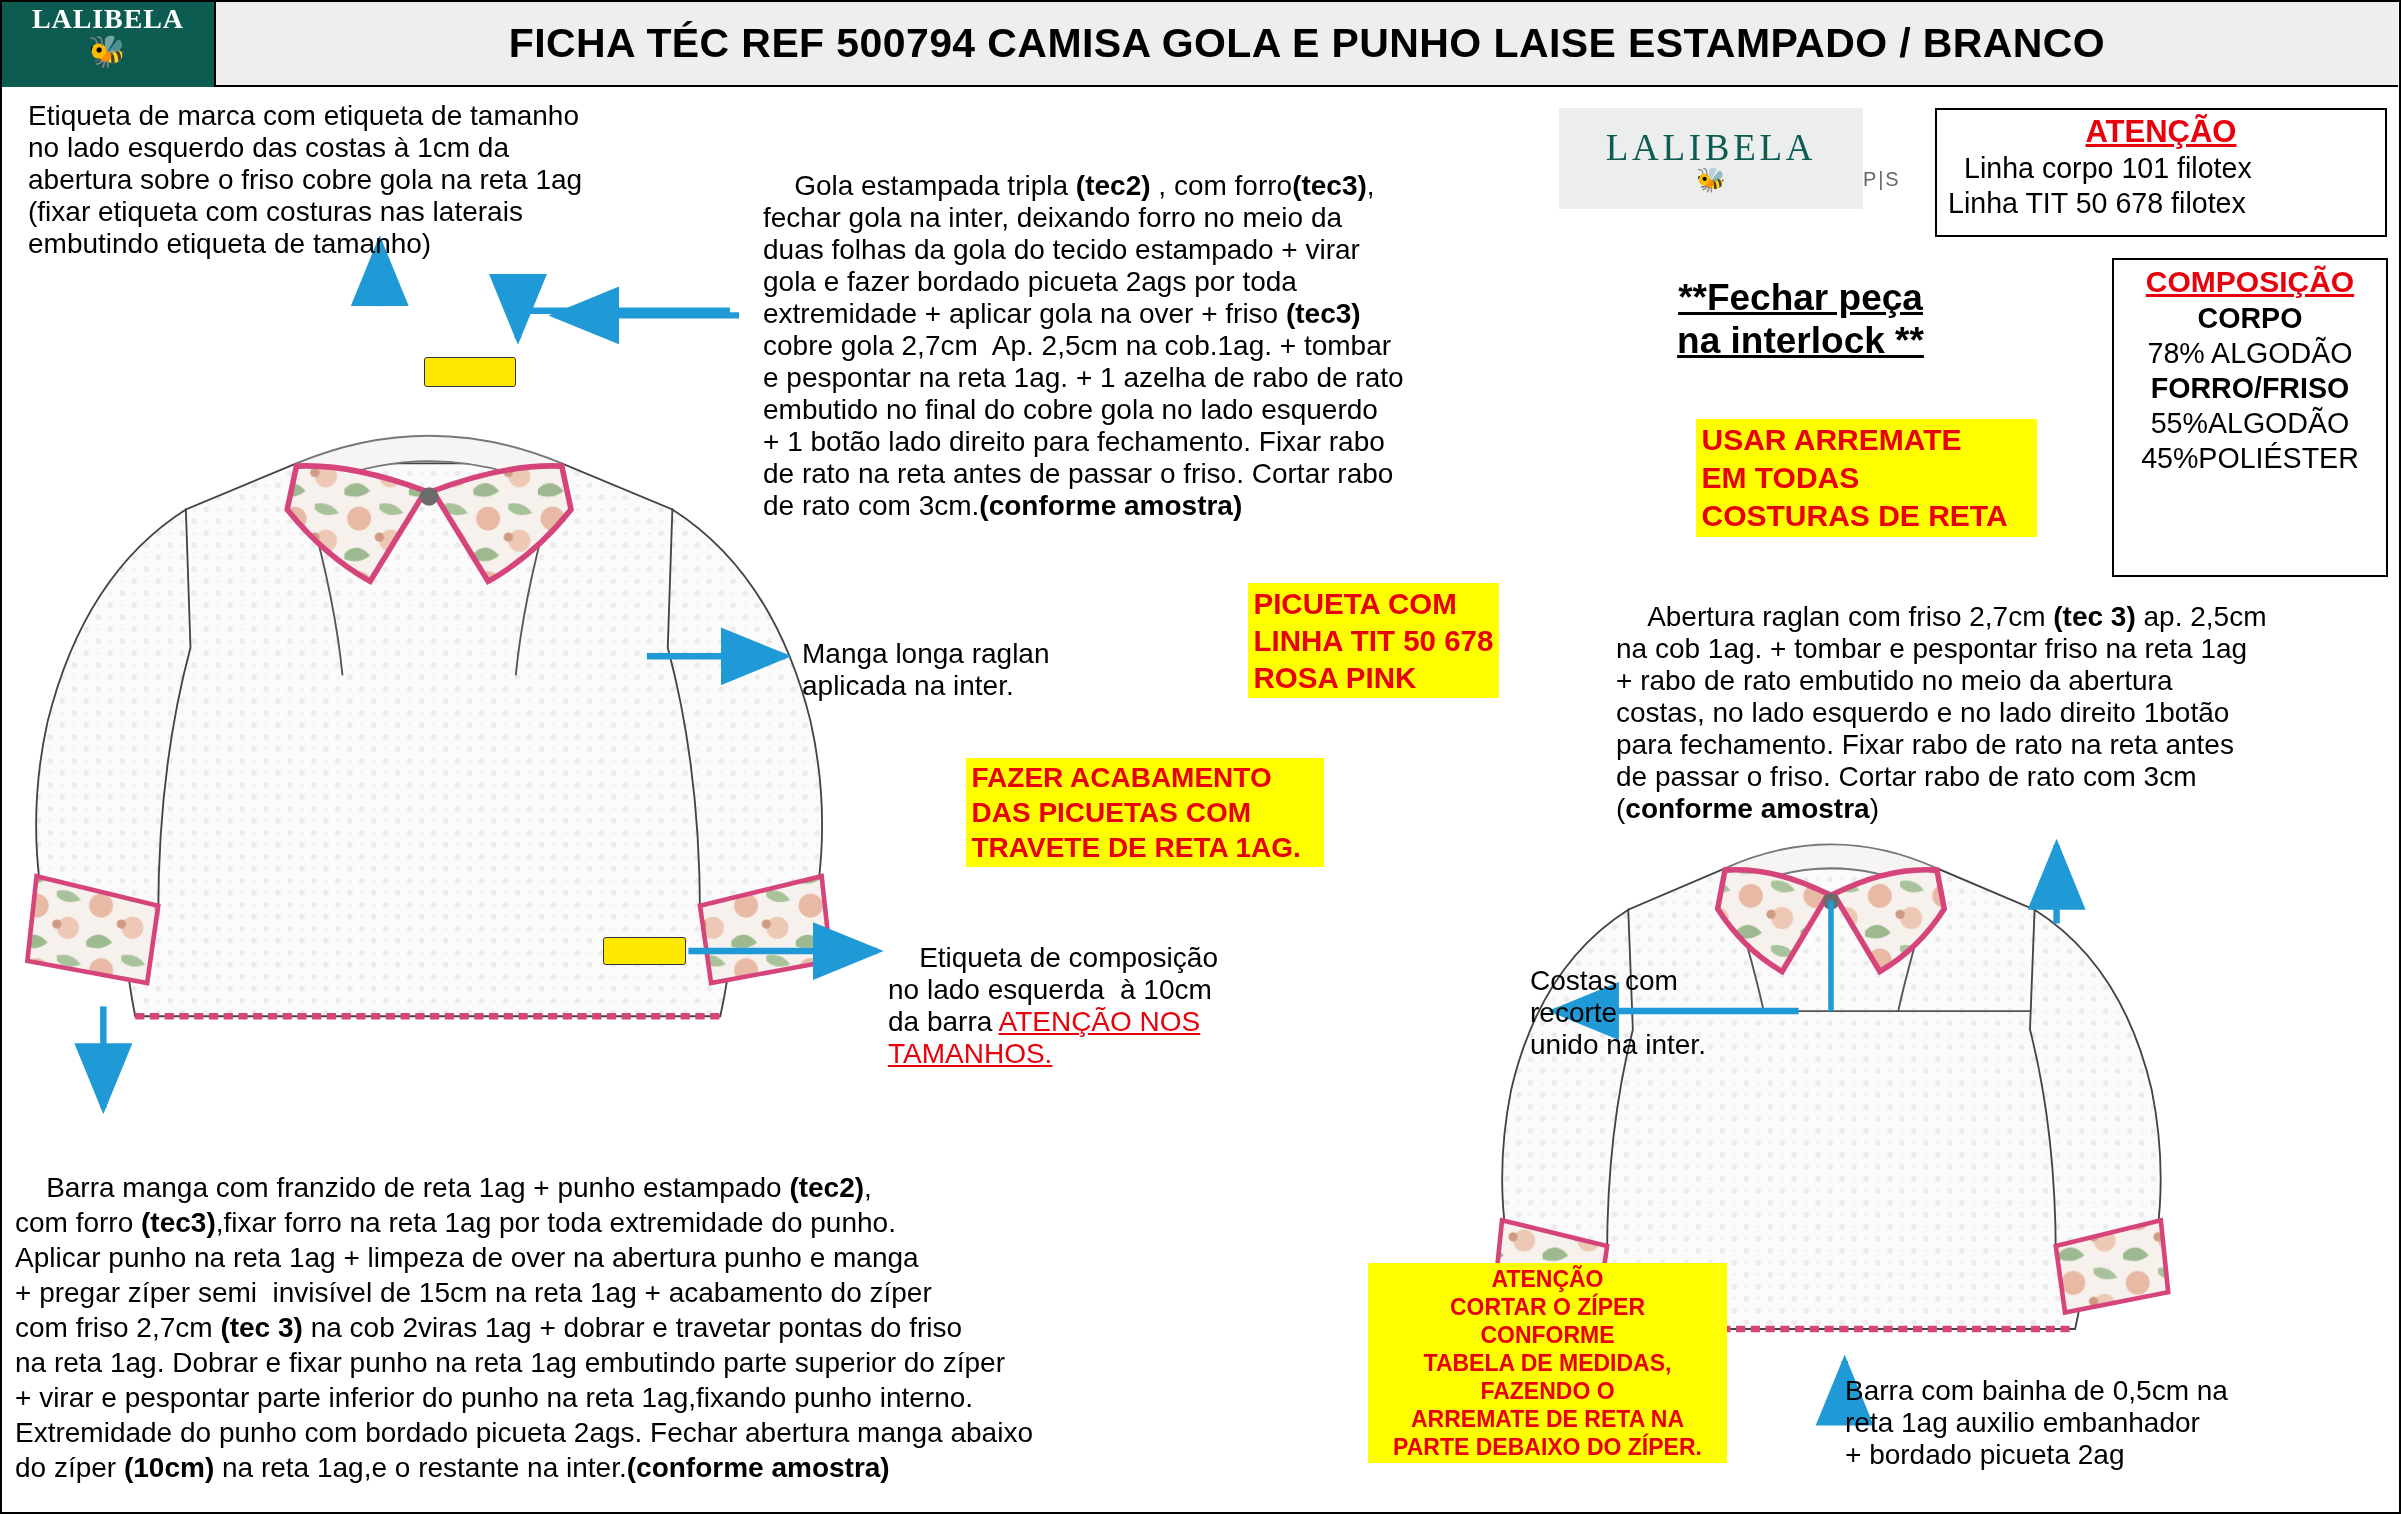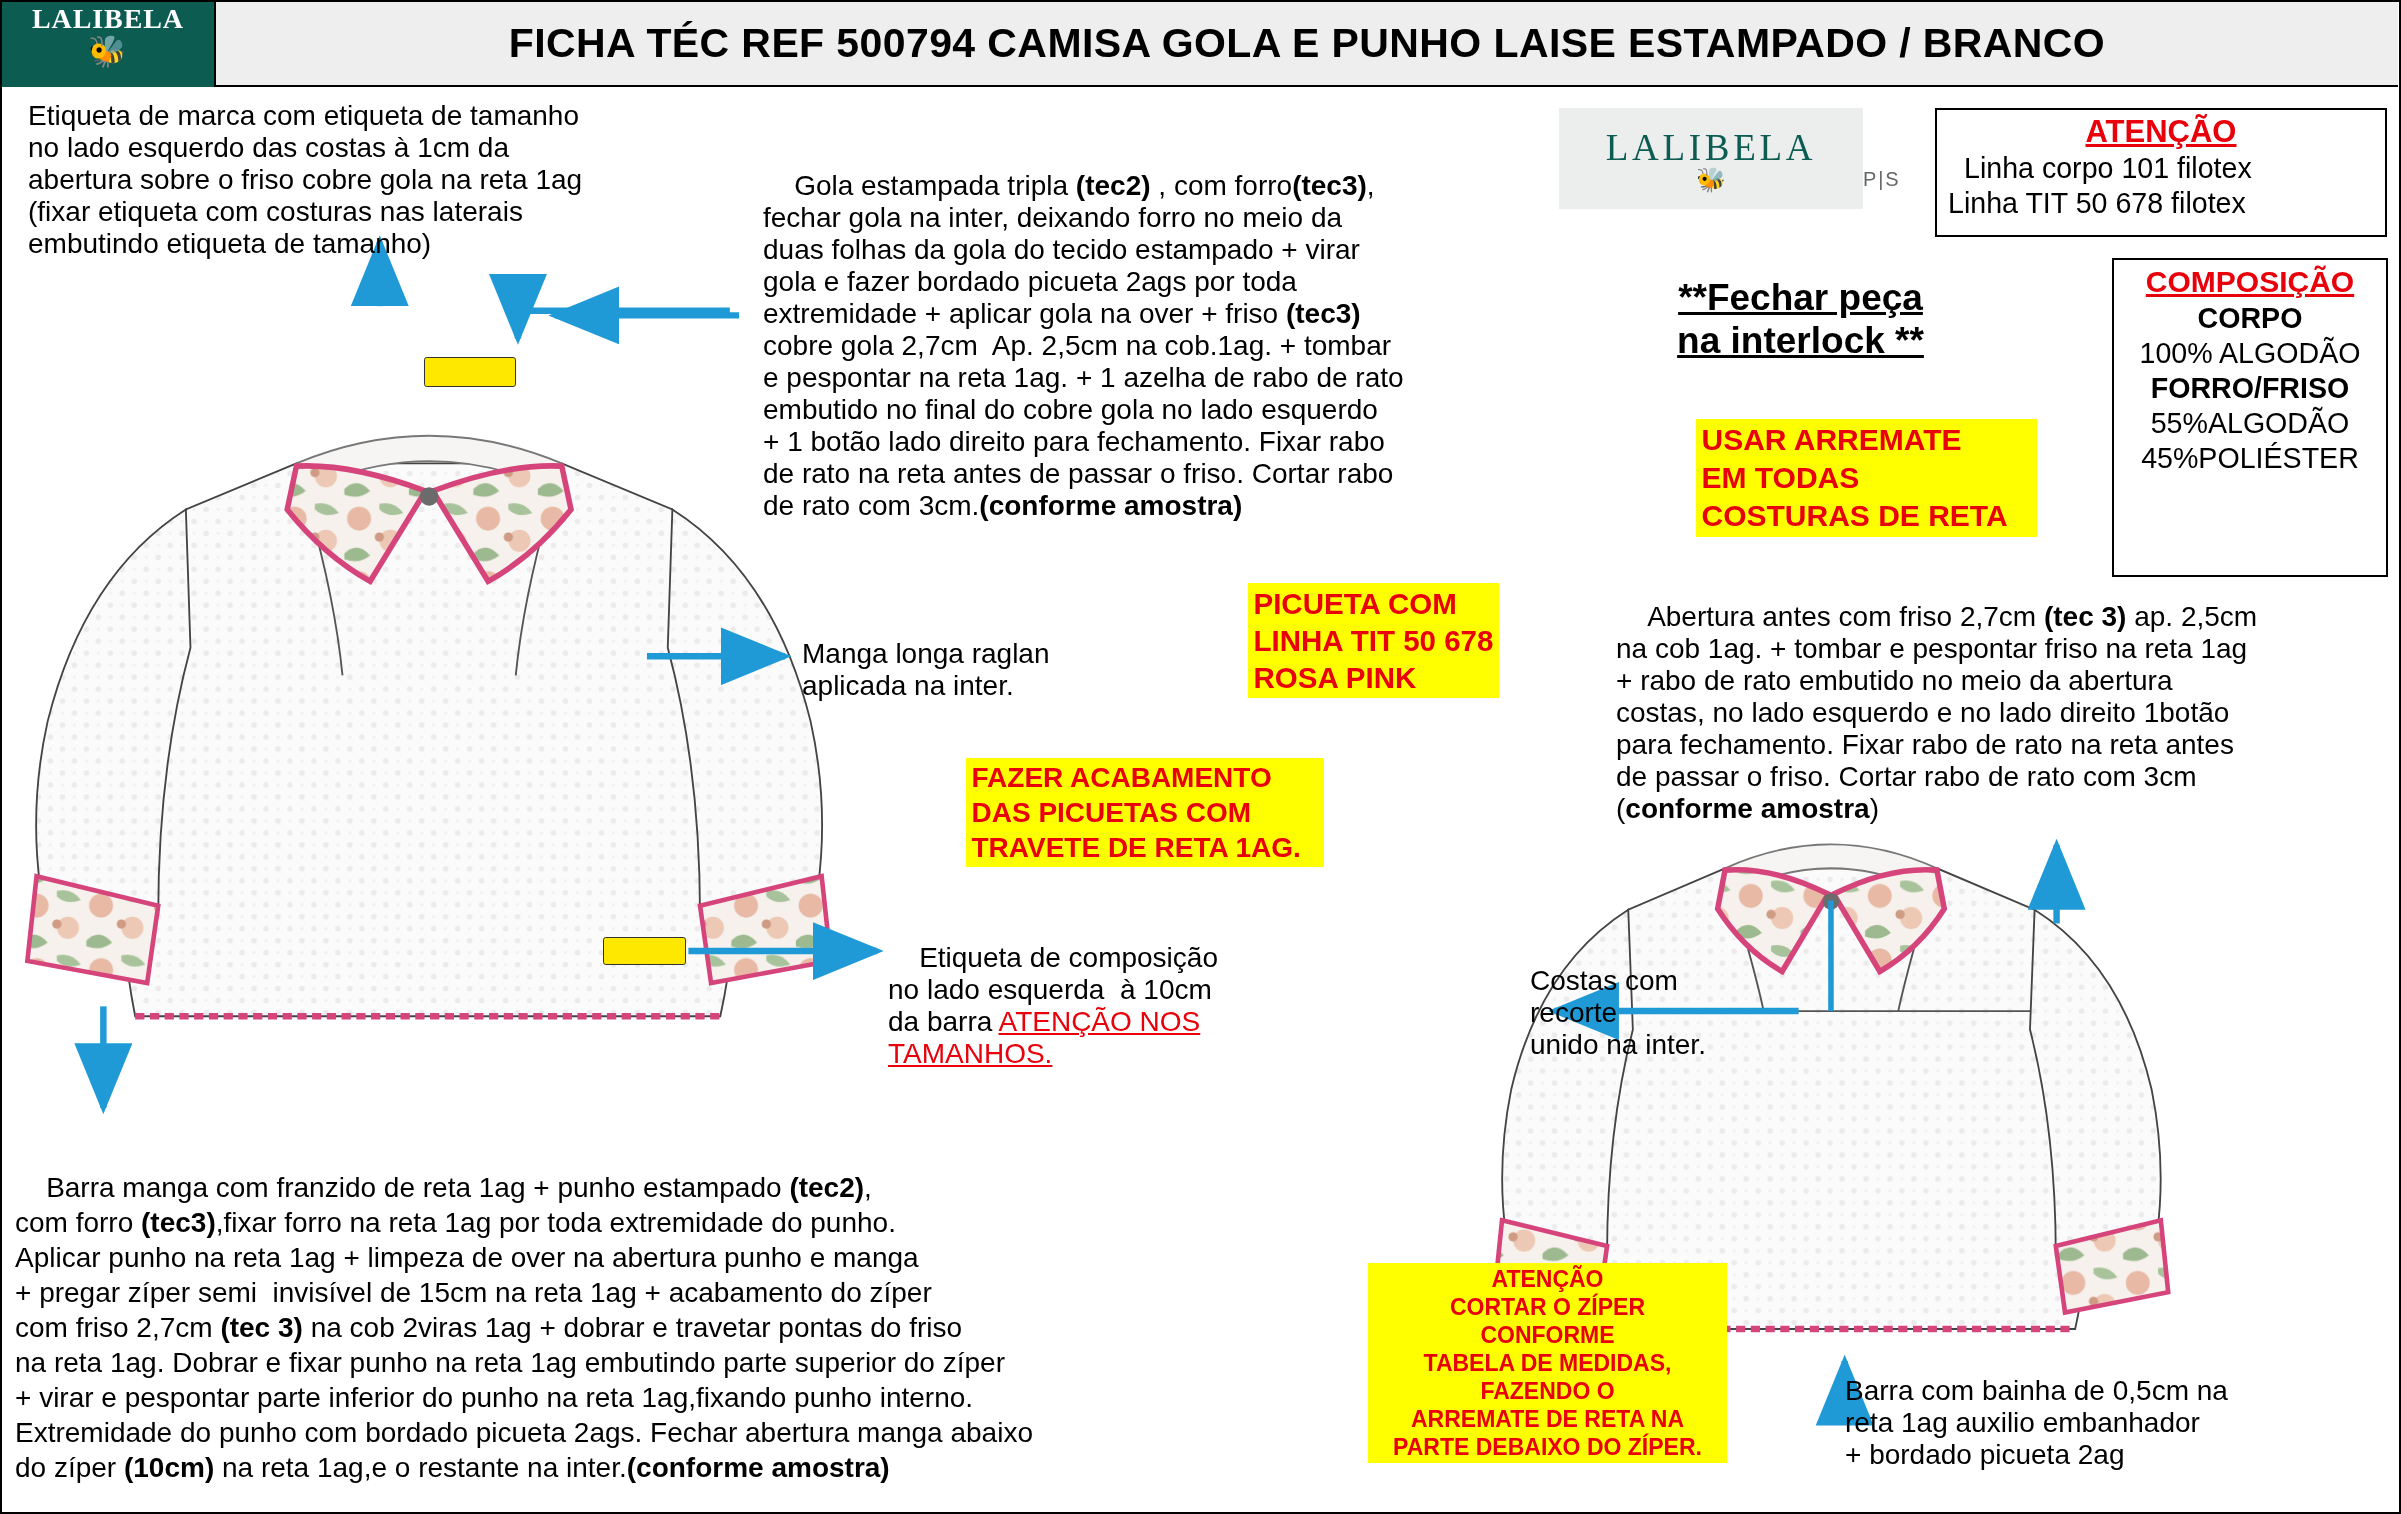--- a/index.html
+++ b/index.html
@@ -192,21 +192,21 @@
 aplicada na inter.</div>
 
   <div class="txt" style="left:886px; top:908px; width:479px;">
     <span>Etiqueta de composição
 no lado esquerda  à 10cm
 da barra </span><span class="red u">ATENÇÃO NOS
 TAMANHOS.</span>
   </div>
 
   <div class="txt" style="left:1614px; top:567px; width:765px;">
-    <span>Abertura antes com friso 2,7cm </span><span class="b">(tec 3)</span><span> ap. 2,5cm
+    <span>Abertura raglan com friso 2,7cm </span><span class="b">(tec 3)</span><span> ap. 2,5cm
 na cob 1ag. + tombar e pespontar friso na reta 1ag
 + rabo de rato embutido no meio da abertura
 costas, no lado esquerdo e no lado direito 1botão
 para fechamento. Fixar rabo de rato na reta antes
 de passar o friso. Cortar rabo de rato com 3cm
 (</span><span class="b">conforme amostra</span><span>)</span>
   </div>
 
   <div class="txt" style="left:1528px; top:963px; width:276px;">Costas com
 recorte
@@ -239,21 +239,21 @@
 
   <div class="box" style="left:1933px; top:106px; width:452px; height:129px;">
     <div class="center red b" style="font-size:31px; line-height:39px; text-decoration:underline; margin-top:1.8px;">ATENÇÃO</div>
     <div style="font-size:28.6px; line-height:35px; padding-left:27px;">Linha corpo 101 filotex</div>
     <div style="font-size:28.6px; line-height:35px; padding-left:11px;">Linha TIT 50 678 filotex</div>
   </div>
 
   <div class="box" style="left:2110px; top:256px; width:276px; height:319px;">
     <div class="center red b" style="font-size:30px; line-height:39px; text-decoration:underline; margin-top:1.8px;">COMPOSIÇÃO</div>
     <div class="center b" style="font-size:28.6px; line-height:35px;">CORPO</div>
-    <div class="center" style="font-size:28.6px; line-height:35px;">100% ALGODÃO</div>
+    <div class="center" style="font-size:28.6px; line-height:35px;">78% ALGODÃO</div>
     <div class="center b" style="font-size:28.6px; line-height:35px;">FORRO/FRISO</div>
     <div class="center" style="font-size:28.6px; line-height:35px;">55%ALGODÃO</div>
     <div class="center" style="font-size:28.6px; line-height:35px;">45%POLIÉSTER</div>
   </div>
 
   <div class="yellow" style="left:1694px; top:417px; width:341px;">USAR ARREMATE
 EM TODAS
 COSTURAS DE RETA</div>
 
   <div class="yellow" style="left:1246px; top:581px; width:251px; font-size:29.5px; line-height:37px;">PICUETA COM

